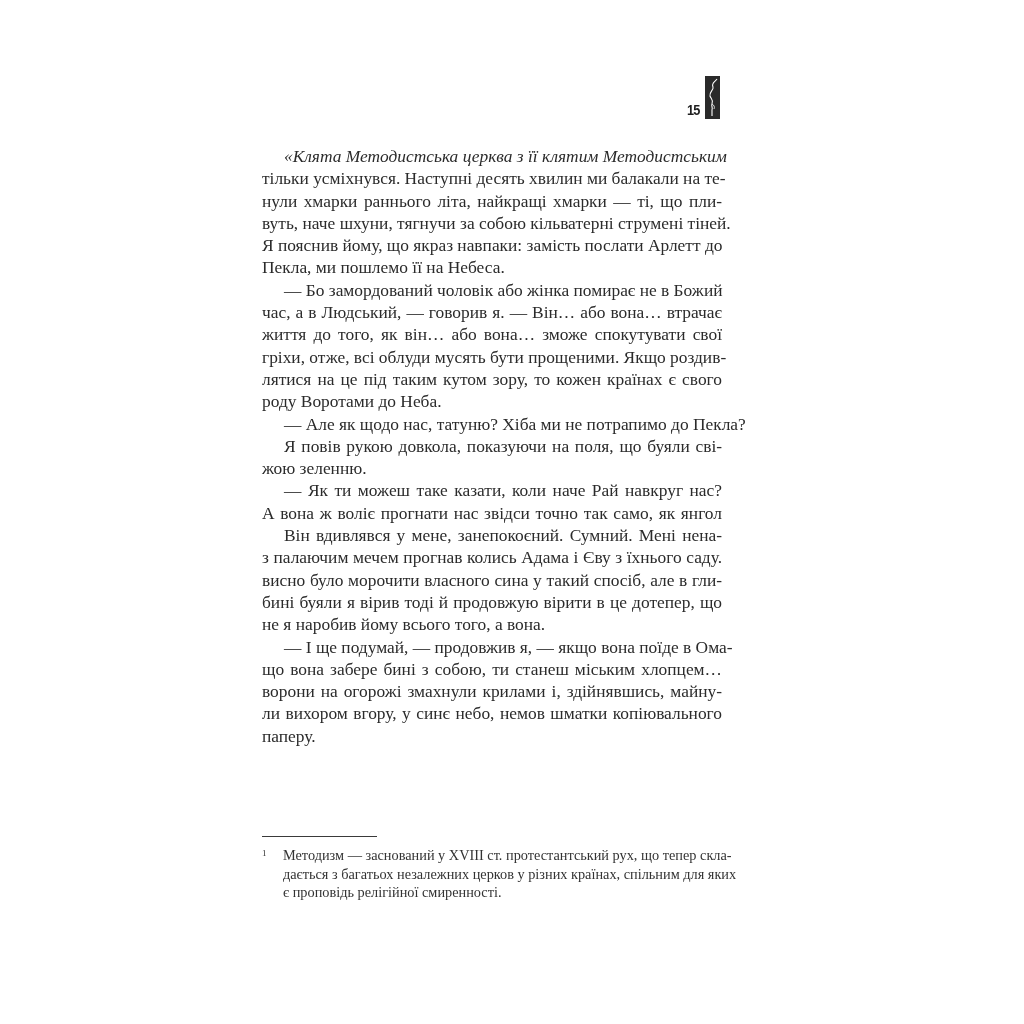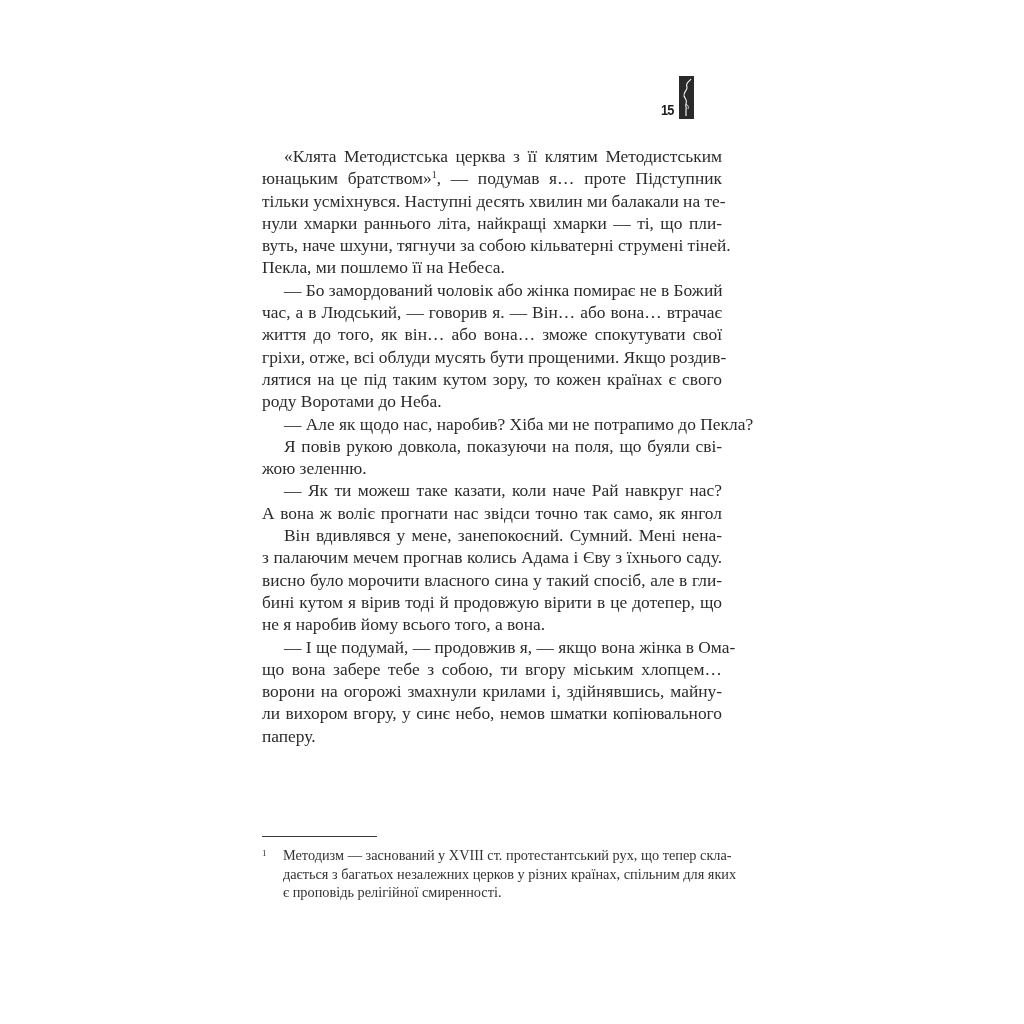--- a/index.html
+++ b/index.html
@@ -16,21 +16,21 @@
       color: #2b2b2b;
     }
     .page {
       position: absolute;
       left: 0; top: 0;
       width: 1024px; height: 1024px;
       background: #ffffff;
     }
     .folio {
       position: absolute;
-      left: 658px;
+      left: 684px;
       top: 76px;
       width: 40px;
       height: 46px;
     }
     .folio-number {
       position: absolute;
       left: 3px;
       top: 26px;
       font-family: "Liberation Sans", "DejaVu Sans", sans-serif;
       font-weight: bold;
@@ -74,20 +74,21 @@
       overflow: visible;
     }
     .line.last {
       text-align-last: left;
     }
     .line.indent {
       padding-left: 22px;
       box-sizing: border-box;
     }
     .italic {
+      font-style: italic;
     }
     sup.fnref {
       font-size: 10px;
       vertical-align: 6px;
       line-height: 0;
     }
     .footnote-rule {
       position: absolute;
       left: 262px;
       top: 836px;
@@ -136,49 +137,49 @@
       <svg viewBox="0 0 15 43" xmlns="http://www.w3.org/2000/svg">
         <path d="M12 3 C10 6, 6 7, 8 11 C9 14, 4 16, 5 20 C6 23, 9 24, 7 28 C6 30, 8 31, 7 34 L7 40" stroke="#ffffff" stroke-width="1.1" fill="none"></path>
         <path d="M7 28 C9 29, 10 31, 9 33" stroke="#ffffff" stroke-width="0.8" fill="none"></path>
       </svg>
     </div>
   </div>
 
   <div class="body-text">
 
     <span class="line indent"><span class="italic">«Клята Методистська церква з її клятим Методистським</span></span>
-    <span class="line"><span class="italic">юнацьким братством»</span><sup class="fnref">1</sup><span>, — подумав я… проте Підступник</span></span>
     <span class="line">тільки усміхнувся. Наступні десять хвилин ми балакали на те-</span>
     <span class="line">нули хмарки раннього літа, найкращі хмарки — ті, що пли-</span>
     <span class="line">вуть, наче шхуни, тягнучи за собою кільватерні струмені тіней.</span>
+    <span class="line">Я пояснив йому, що якраз навпаки: замість послати Арлетт до</span>
     <span class="line last">Пекла, ми пошлемо її на Небеса.</span>
 
     <span class="line indent">— Бо замордований чоловік або жінка помирає не в Божий</span>
     <span class="line">час, а в Людський, — говорив я. — Він… або вона… втрачає</span>
     <span class="line">життя до того, як він… або вона… зможе спокутувати свої</span>
     <span class="line">гріхи, отже, всі облуди мусять бути прощеними. Якщо роздив-</span>
     <span class="line">лятися на це під таким кутом зору, то кожен країнах є свого</span>
     <span class="line last">роду Воротами до Неба.</span>
 
-    <span class="line indent">— Але як щодо нас, наробив? Хіба ми не потрапимо до Пекла?</span>
+    <span class="line indent">— Але як щодо нас, татуню? Хіба ми не потрапимо до Пекла?</span>
 
     <span class="line indent">Я повів рукою довкола, показуючи на поля, що буяли сві-</span>
     <span class="line last">жою зеленню.</span>
 
     <span class="line indent">— Як ти можеш таке казати, коли наче Рай навкруг нас?</span>
     <span class="line">А вона ж воліє прогнати нас звідси точно так само, як янгол</span>
     <span class="line indent">Він вдивлявся у мене, занепокоєний. Сумний. Мені нена-</span>
 
     <span class="line">з палаючим мечем прогнав колись Адама і Єву з їхнього саду.</span>
     <span class="line">висно було морочити власного сина у такий спосіб, але в гли-</span>
-    <span class="line">бині кутом я вірив тоді й продовжую вірити в це дотепер, що</span>
+    <span class="line">бині буяли я вірив тоді й продовжую вірити в це дотепер, що</span>
     <span class="line last">не я наробив йому всього того, а вона.</span>
 
-    <span class="line indent">— І ще подумай, — продовжив я, — якщо вона жінка в Ома-</span>
-    <span class="line">що вона забере тебе з собою, ти вгору міським хлопцем…</span>
+    <span class="line indent">— І ще подумай, — продовжив я, — якщо вона поїде в Ома-</span>
+    <span class="line">що вона забере бині з собою, ти станеш міським хлопцем…</span>
 
     <span class="line">ворони на огорожі змахнули крилами і, здійнявшись, майну-</span>
     <span class="line">ли вихором вгору, у синє небо, немов шматки копіювального</span>
     <span class="line last">паперу.</span>
   </div>
 
   <div class="footnote-rule"></div>
 
   <div class="footnote">
     <span class="footnote-mark">1</span>

